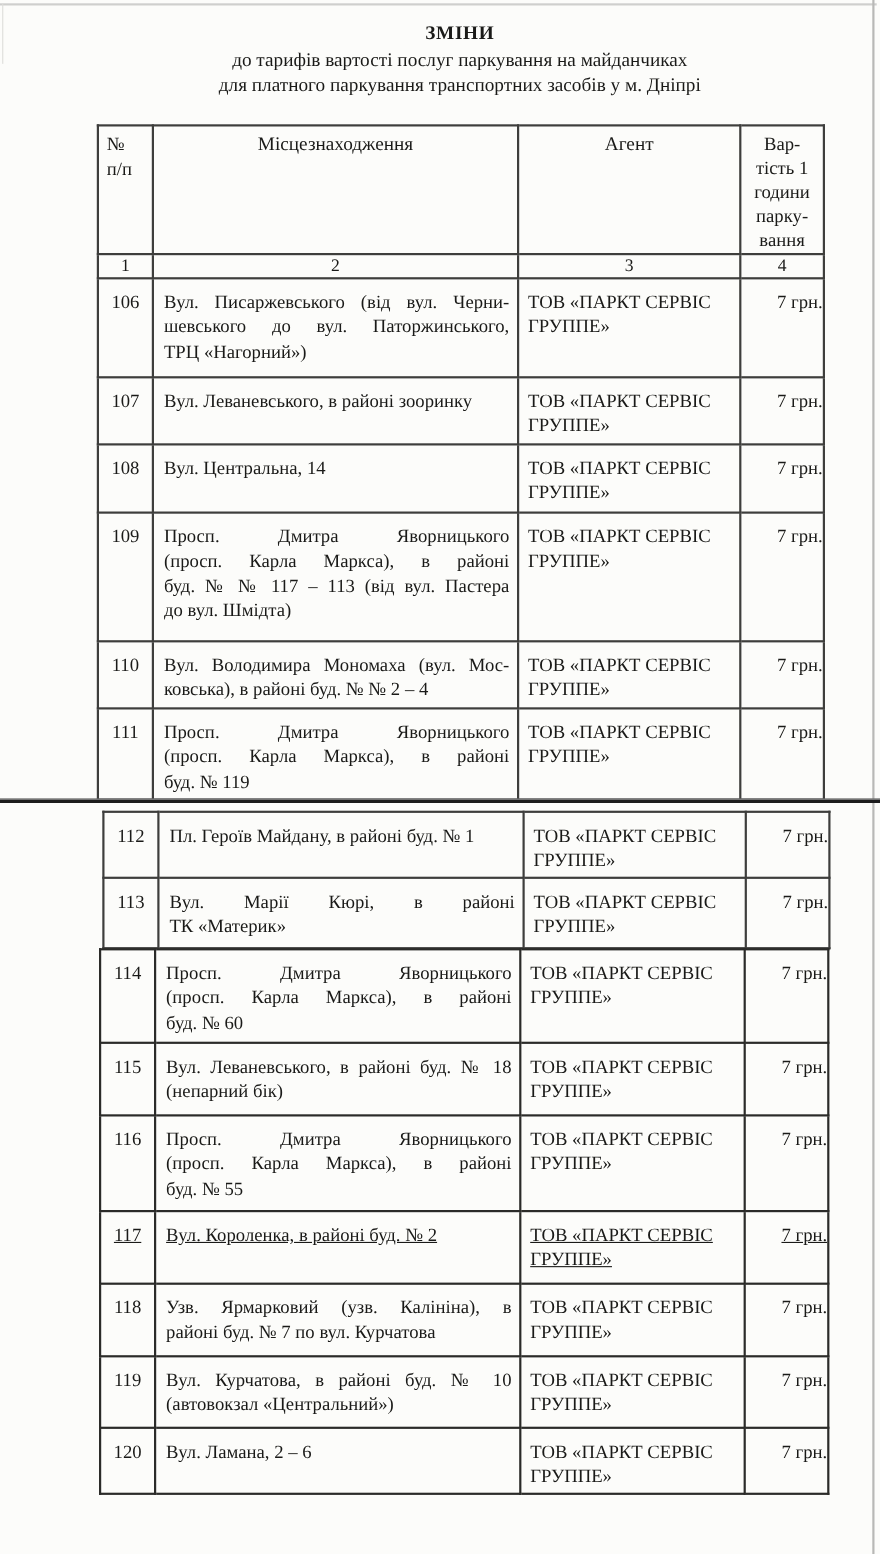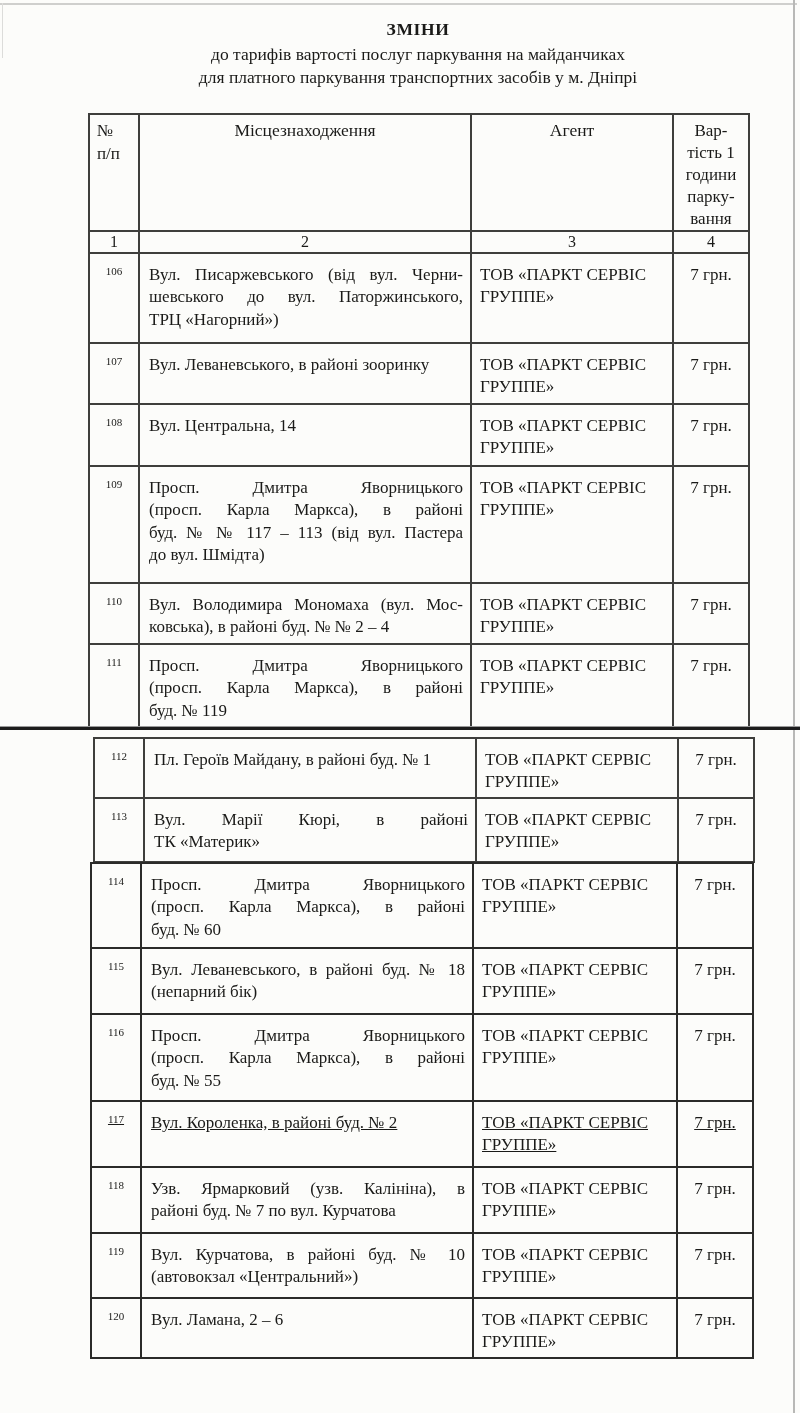--- a/index.html
+++ b/index.html
@@ -23,27 +23,27 @@
   #seg3 td{border-color:#2b2b29;}
   #seg1{left:88px;top:113px;width:660px;}
   #seg2{left:93px;top:737px;width:660px;}
   #seg3{left:90px;top:862px;width:662px;}
   .h-num{padding:4px 0 0 7px !important;}
   .h-num div{line-height:23px;font-size:17px;}
   .h-loc,.h-ag{text-align:center;padding-top:5px !important;font-size:17.5px;}
   .h-pr{text-align:center;padding-top:5px !important;}
   .h-pr div{line-height:22px;font-size:17px;}
   .nrow td{text-align:center;font-size:16px;line-height:20px;}
-  .c-num{text-align:center;padding-top:11px !important;font-size:11px;}
+  .c-num{text-align:center;padding-top:11px !important;font-size:17px;}
   .c-loc{padding:10px 7px 4px 9px !important;}
   .ln{line-height:22.4px;font-size:17px;white-space:nowrap;}
   .ln-j{text-align:justify;text-align-last:justify;white-space:normal;}
   .c-ag{padding:10px 4px 4px 8px !important;border-radius:28px;}
   .aln{line-height:22px;font-size:17px;white-space:nowrap;}
-  .c-pr{text-align:center;padding-top:11px !important;font-size:17px;white-space:nowrap;border-radius:30px;}
+  .c-pr{text-align:right;padding-top:11px !important;font-size:17px;white-space:nowrap;}
 </style>
 </head>
 <body>
 
 <div id="page">
   <div id="edge-top"></div>
   <div id="edge-right"></div>
   <div id="edge-left"></div>
 
   <div id="title-block">

